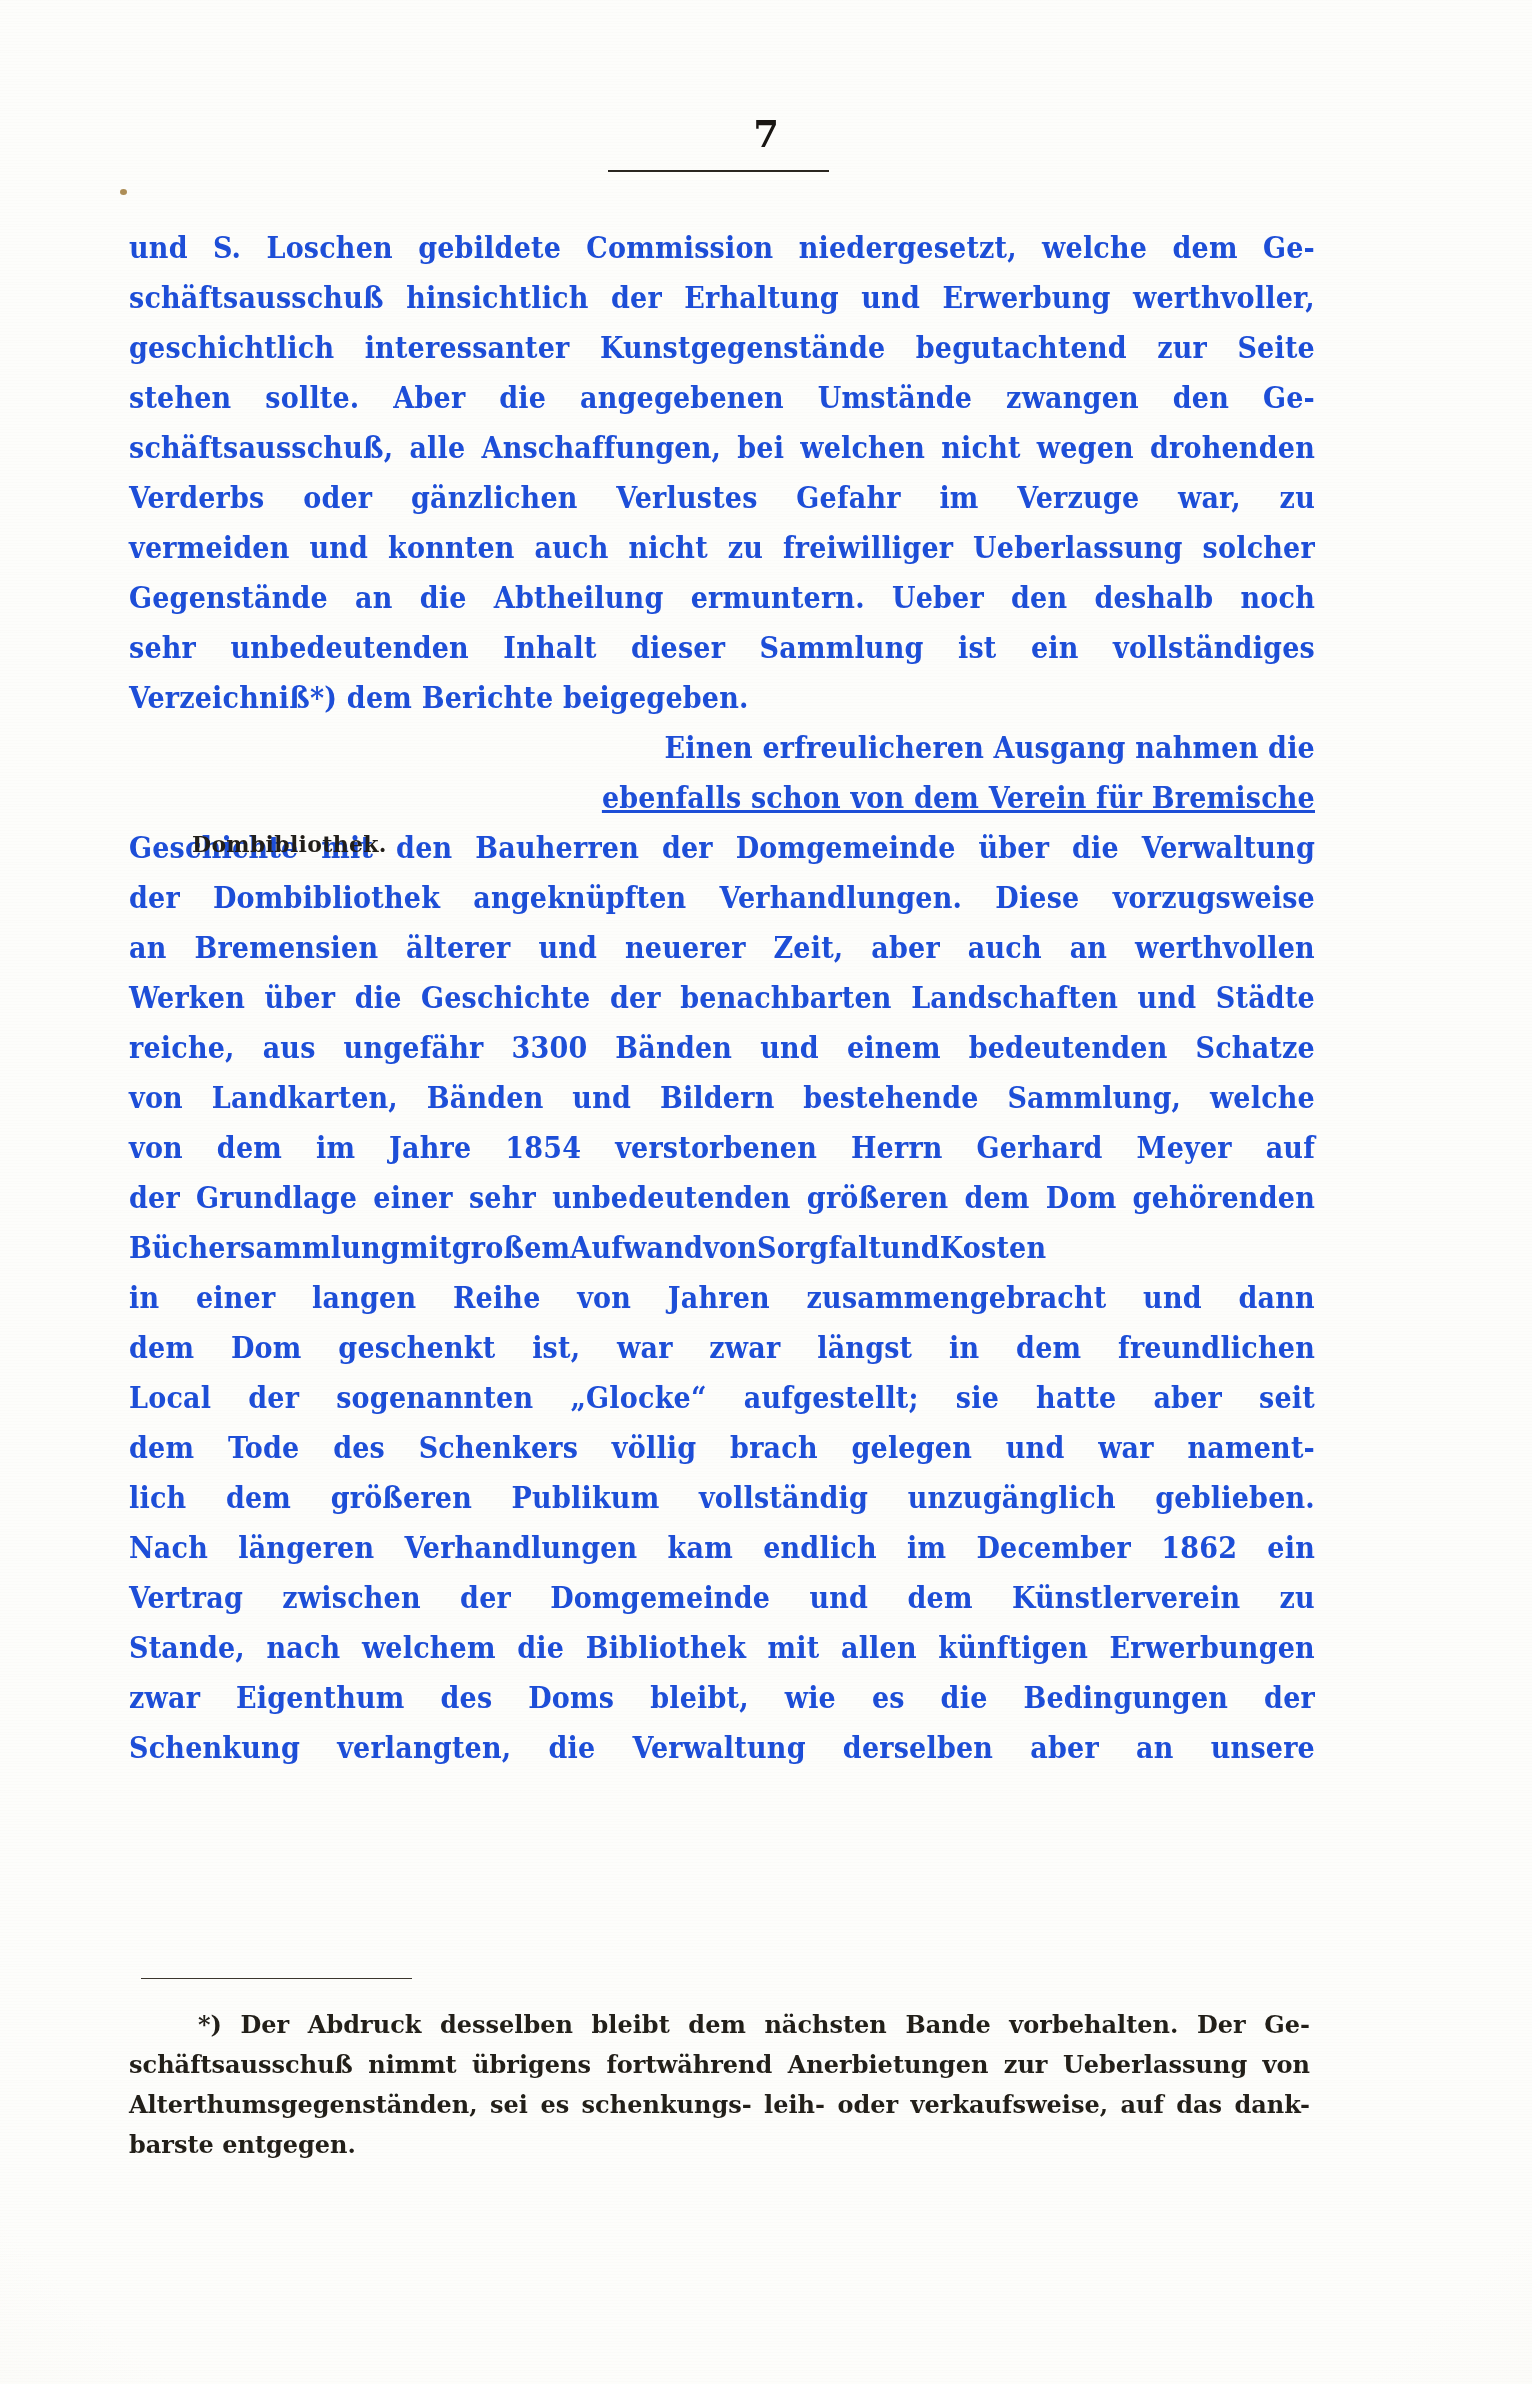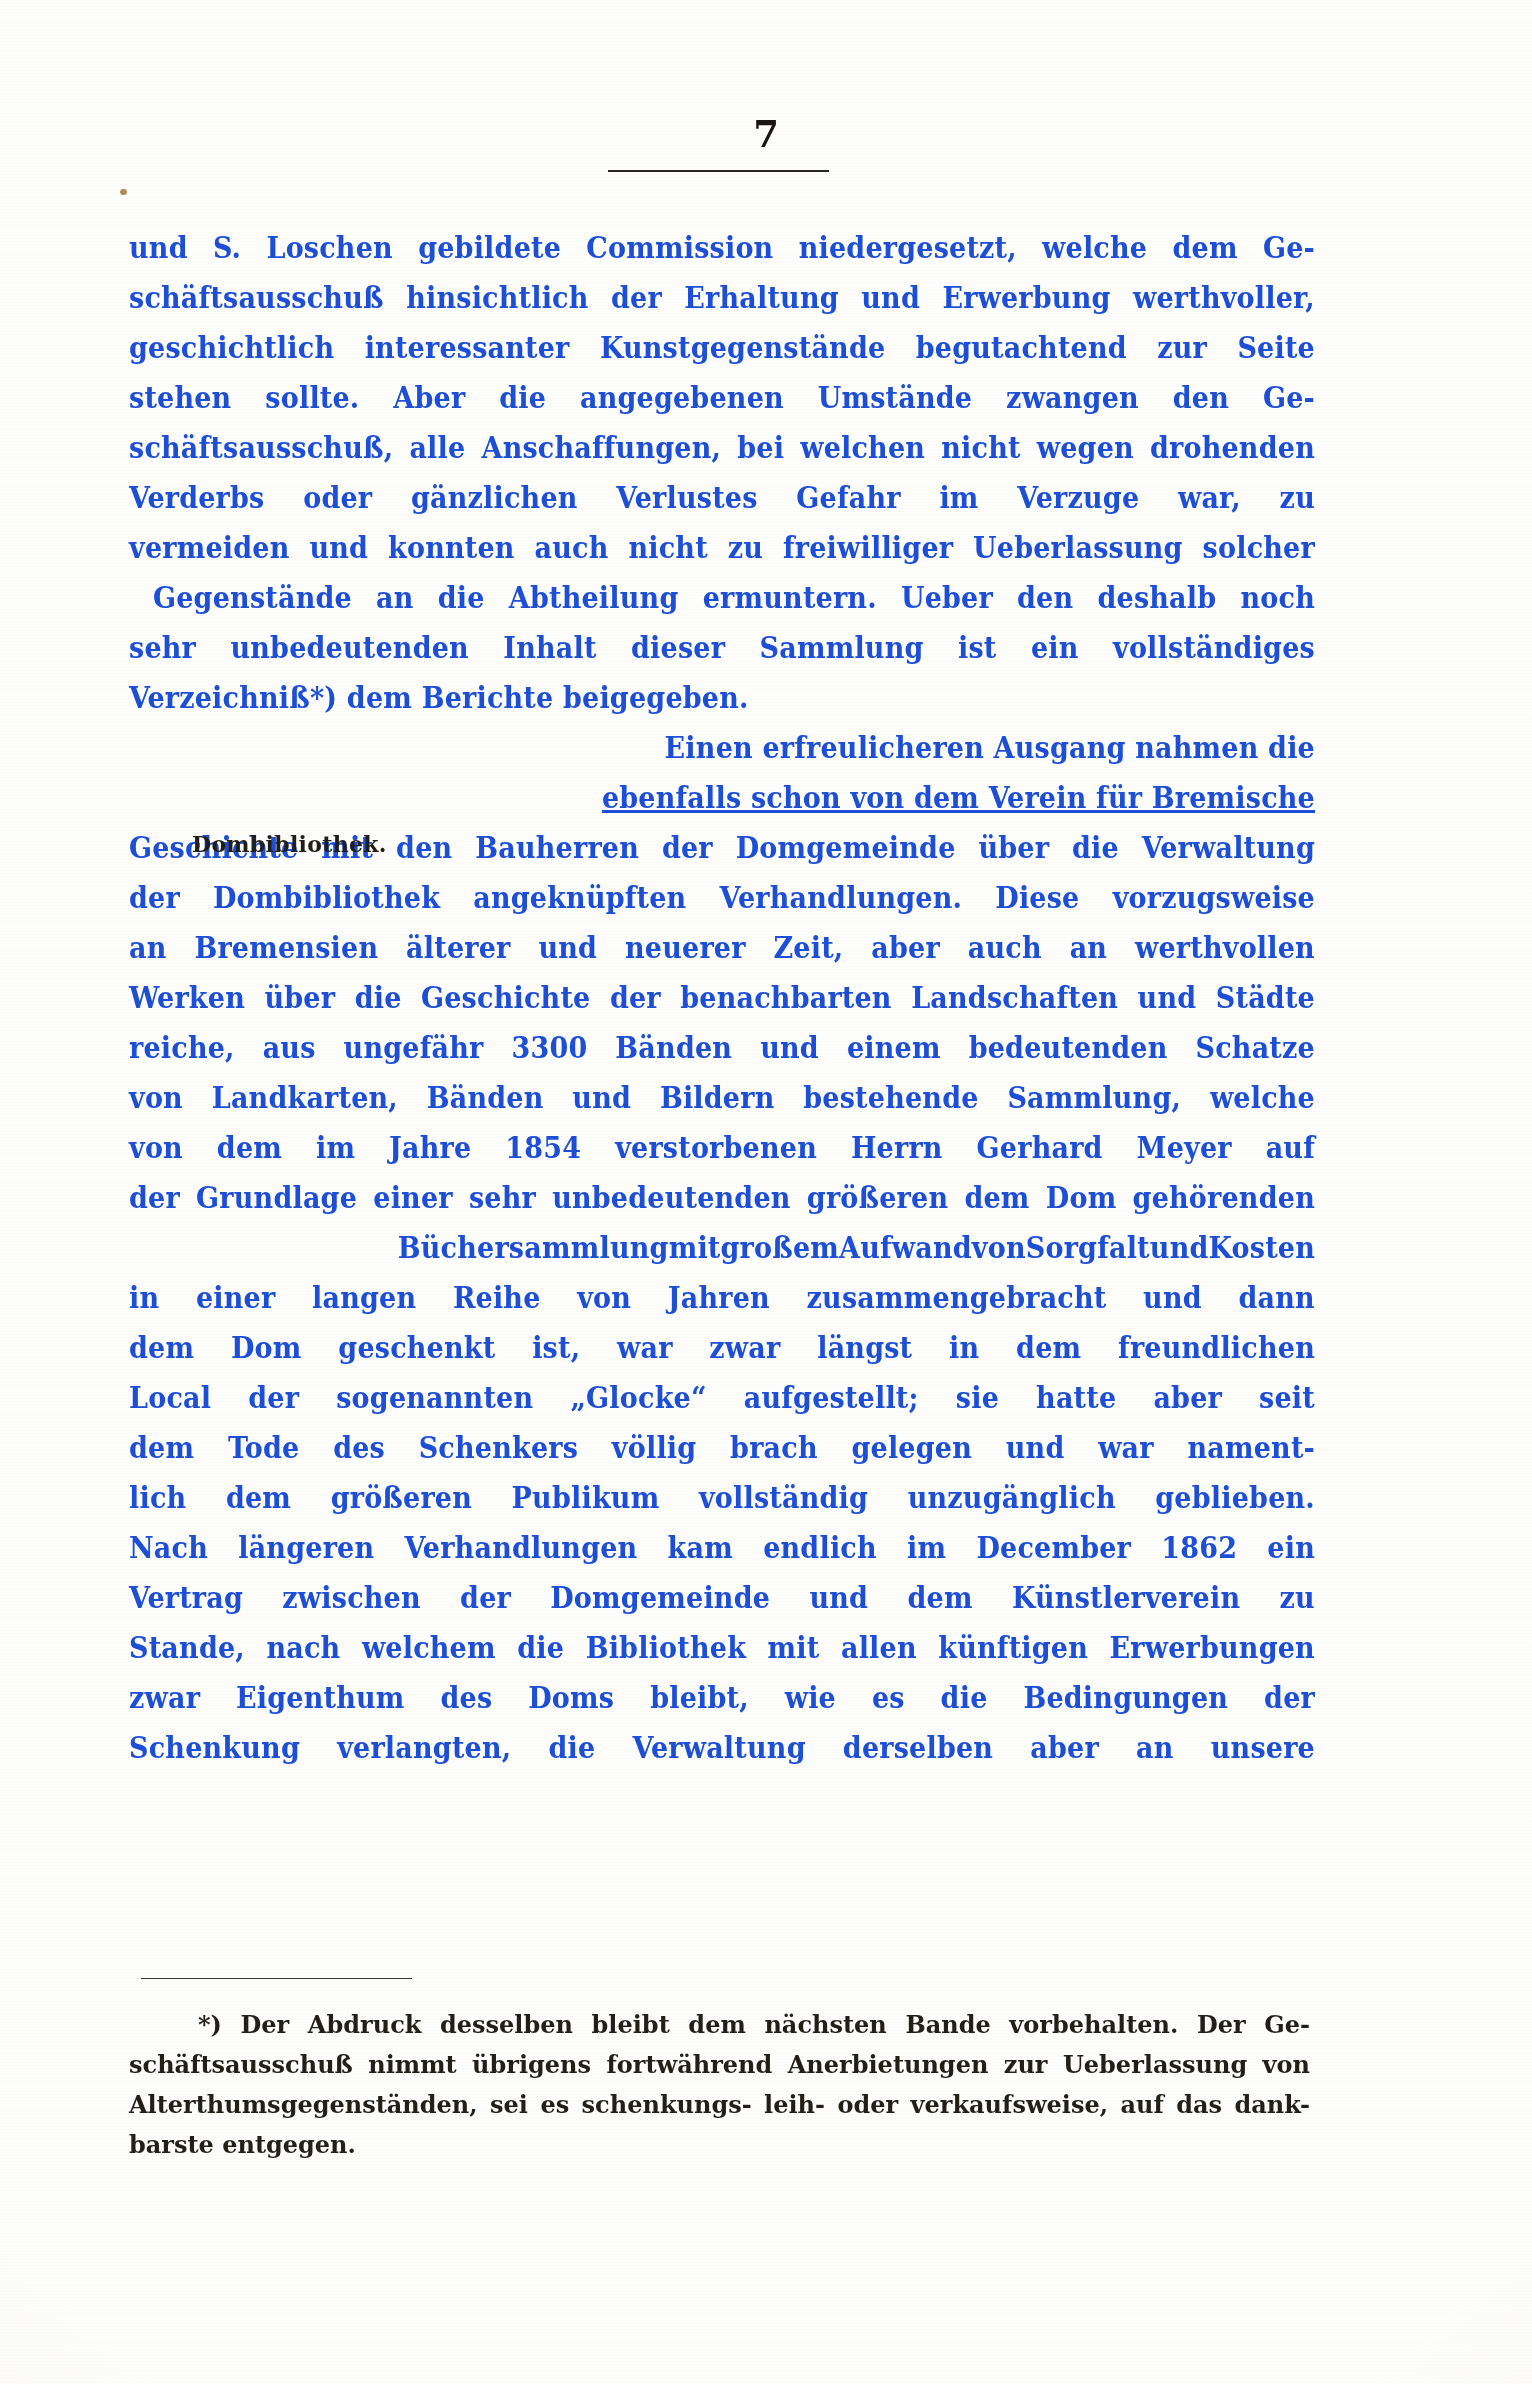--- a/index.html
+++ b/index.html
@@ -181,37 +181,37 @@
   <div class="textblock">
 
     <div class="ftext para-block">
       <div class="line" style="display: flex; justify-content: space-between; white-space: pre;"><span class="w">und</span><span class="w">S.</span><span class="w">Loschen</span><span class="w">gebildete</span><span class="w">Commission</span><span class="w">niedergesetzt,</span><span class="w">welche</span><span class="w">dem</span><span class="w">Ge-</span></div>
       <div class="line" style="display: flex; justify-content: space-between; white-space: pre;"><span class="w">schäftsausschuß</span><span class="w">hinsichtlich</span><span class="w">der</span><span class="w">Erhaltung</span><span class="w">und</span><span class="w">Erwerbung</span><span class="w">werthvoller,</span></div>
       <div class="line" style="display: flex; justify-content: space-between; white-space: pre;"><span class="w">geschichtlich</span><span class="w">interessanter</span><span class="w">Kunstgegenstände</span><span class="w">begutachtend</span><span class="w">zur</span><span class="w">Seite</span></div>
       <div class="line" style="display: flex; justify-content: space-between; white-space: pre; gap: 24px;"><span class="w">stehen</span><span class="w">sollte.</span><span class="w">Aber</span><span class="w">die</span><span class="w">angegebenen</span><span class="w">Umstände</span><span class="w">zwangen</span><span class="w">den</span><span class="w">Ge-</span></div>
       <div class="line" style="display: flex; justify-content: space-between; white-space: pre;"><span class="w">schäftsausschuß,</span><span class="w">alle</span><span class="w">Anschaffungen,</span><span class="w">bei</span><span class="w">welchen</span><span class="w">nicht</span><span class="w">wegen</span><span class="w">drohenden</span></div>
       <div class="line" style="display: flex; justify-content: space-between; white-space: pre;"><span class="w">Verderbs</span><span class="w">oder</span><span class="w">gänzlichen</span><span class="w">Verlustes</span><span class="w">Gefahr</span><span class="w">im</span><span class="w">Verzuge</span><span class="w">war,</span><span class="w">zu</span></div>
       <div class="line" style="display: flex; justify-content: space-between; white-space: pre;"><span class="w">vermeiden</span><span class="w">und</span><span class="w">konnten</span><span class="w">auch</span><span class="w">nicht</span><span class="w">zu</span><span class="w">freiwilliger</span><span class="w">Ueberlassung</span><span class="w">solcher</span></div>
-      <div class="line" style="display: flex; justify-content: space-between; white-space: pre; margin-left: 24px;"><span class="w">Gegenstände</span><span class="w">an</span><span class="w">die</span><span class="w">Abtheilung</span><span class="w">ermuntern.</span><span class="w">Ueber</span><span class="w">den</span><span class="w">deshalb</span><span class="w">noch</span></div>
+      <div class="line" style="display: flex; justify-content: space-between; white-space: pre;"><span class="w">Gegenstände</span><span class="w">an</span><span class="w">die</span><span class="w">Abtheilung</span><span class="w">ermuntern.</span><span class="w">Ueber</span><span class="w">den</span><span class="w">deshalb</span><span class="w">noch</span></div>
       <div class="line" style="display: flex; justify-content: space-between; white-space: pre;"><span class="w">sehr</span><span class="w">unbedeutenden</span><span class="w">Inhalt</span><span class="w">dieser</span><span class="w">Sammlung</span><span class="w">ist</span><span class="w">ein</span><span class="w">vollständiges</span></div>
       <div class="line flush"><span>Verzeichniß*) dem Berichte beigegeben.</span></div>
     </div>
 
     <div class="ftext para-block para2">
       <div class="line flush" style="text-align:right; padding-left:470px;"><span>Einen erfreulicheren Ausgang nahmen die</span></div>
       <div class="line flush" style="text-align:right; padding-left:333px;text-decoration:underline;"><span>ebenfalls schon von dem Verein für Bremische</span></div>
       <div class="line" style="display: flex; justify-content: space-between; white-space: pre;"><span class="w">Geschichte</span><span class="w">mit</span><span class="w">den</span><span class="w">Bauherren</span><span class="w">der</span><span class="w">Domgemeinde</span><span class="w">über</span><span class="w">die</span><span class="w">Verwaltung</span></div>
       <div class="line" style="display: flex; justify-content: space-between; white-space: pre;"><span class="w">der</span><span class="w">Dombibliothek</span><span class="w">angeknüpften</span><span class="w">Verhandlungen.</span><span class="w">Diese</span><span class="w">vorzugsweise</span></div>
       <div class="line" style="display: flex; justify-content: space-between; white-space: pre;"><span class="w">an</span><span class="w">Bremensien</span><span class="w">älterer</span><span class="w">und</span><span class="w">neuerer</span><span class="w">Zeit,</span><span class="w">aber</span><span class="w">auch</span><span class="w">an</span><span class="w">werthvollen</span></div>
       <div class="line" style="display: flex; justify-content: space-between; white-space: pre;"><span class="w">Werken</span><span class="w">über</span><span class="w">die</span><span class="w">Geschichte</span><span class="w">der</span><span class="w">benachbarten</span><span class="w">Landschaften</span><span class="w">und</span><span class="w">Städte</span></div>
       <div class="line" style="display: flex; justify-content: space-between; white-space: pre;"><span class="w">reiche,</span><span class="w">aus</span><span class="w">ungefähr</span><span class="w">3300</span><span class="w">Bänden</span><span class="w">und</span><span class="w">einem</span><span class="w">bedeutenden</span><span class="w">Schatze</span></div>
       <div class="line" style="display: flex; justify-content: space-between; white-space: pre;"><span class="w">von</span><span class="w">Landkarten,</span><span class="w">Bänden</span><span class="w">und</span><span class="w">Bildern</span><span class="w">bestehende</span><span class="w">Sammlung,</span><span class="w">welche</span></div>
       <div class="line" style="display: flex; justify-content: space-between; white-space: pre;"><span class="w">von</span><span class="w">dem</span><span class="w">im</span><span class="w">Jahre</span><span class="w">1854</span><span class="w">verstorbenen</span><span class="w">Herrn</span><span class="w">Gerhard</span><span class="w">Meyer</span><span class="w">auf</span></div>
       <div class="line" style="display: flex; justify-content: space-between; white-space: pre;"><span class="w">der</span><span class="w">Grundlage</span><span class="w">einer</span><span class="w">sehr</span><span class="w">unbedeutenden</span><span class="w">größeren</span><span class="w">dem</span><span class="w">Dom</span><span class="w">gehörenden</span></div>
-      <div class="line" style="display: flex; justify-content: flex-end; white-space: pre;"><span class="w">Büchersammlung</span><span class="w">mit</span><span class="w">großem</span><span class="w">Aufwand</span><span class="w">von</span><span class="w">Sorgfalt</span><span class="w">und</span><span class="w">Kosten</span></div>
+      <div class="line" style="display: flex; justify-content: flex-start; white-space: pre;"><span class="w">Büchersammlung</span><span class="w">mit</span><span class="w">großem</span><span class="w">Aufwand</span><span class="w">von</span><span class="w">Sorgfalt</span><span class="w">und</span><span class="w">Kosten</span></div>
       <div class="line" style="display: flex; justify-content: space-between; white-space: pre;"><span class="w">in</span><span class="w">einer</span><span class="w">langen</span><span class="w">Reihe</span><span class="w">von</span><span class="w">Jahren</span><span class="w">zusammengebracht</span><span class="w">und</span><span class="w">dann</span></div>
       <div class="line" style="display: flex; justify-content: space-between; white-space: pre;"><span class="w">dem</span><span class="w">Dom</span><span class="w">geschenkt</span><span class="w">ist,</span><span class="w">war</span><span class="w">zwar</span><span class="w">längst</span><span class="w">in</span><span class="w">dem</span><span class="w">freundlichen</span></div>
       <div class="line" style="display: flex; justify-content: space-between; white-space: pre;"><span class="w">Local</span><span class="w">der</span><span class="w">sogenannten</span><span class="w">„Glocke“</span><span class="w">aufgestellt;</span><span class="w">sie</span><span class="w">hatte</span><span class="w">aber</span><span class="w">seit</span></div>
       <div class="line" style="display: flex; justify-content: space-between; white-space: pre;"><span class="w">dem</span><span class="w">Tode</span><span class="w">des</span><span class="w">Schenkers</span><span class="w">völlig</span><span class="w">brach</span><span class="w">gelegen</span><span class="w">und</span><span class="w">war</span><span class="w">nament-</span></div>
       <div class="line" style="display: flex; justify-content: space-between; white-space: pre;"><span class="w">lich</span><span class="w">dem</span><span class="w">größeren</span><span class="w">Publikum</span><span class="w">vollständig</span><span class="w">unzugänglich</span><span class="w">geblieben.</span></div>
       <div class="line" style="display: flex; justify-content: space-between; white-space: pre;"><span class="w">Nach</span><span class="w">längeren</span><span class="w">Verhandlungen</span><span class="w">kam</span><span class="w">endlich</span><span class="w">im</span><span class="w">December</span><span class="w">1862</span><span class="w">ein</span></div>
       <div class="line" style="display: flex; justify-content: space-between; white-space: pre;"><span class="w">Vertrag</span><span class="w">zwischen</span><span class="w">der</span><span class="w">Domgemeinde</span><span class="w">und</span><span class="w">dem</span><span class="w">Künstlerverein</span><span class="w">zu</span></div>
       <div class="line" style="display: flex; justify-content: space-between; white-space: pre;"><span class="w">Stande,</span><span class="w">nach</span><span class="w">welchem</span><span class="w">die</span><span class="w">Bibliothek</span><span class="w">mit</span><span class="w">allen</span><span class="w">künftigen</span><span class="w">Erwerbungen</span></div>
       <div class="line" style="display: flex; justify-content: space-between; white-space: pre;"><span class="w">zwar</span><span class="w">Eigenthum</span><span class="w">des</span><span class="w">Doms</span><span class="w">bleibt,</span><span class="w">wie</span><span class="w">es</span><span class="w">die</span><span class="w">Bedingungen</span><span class="w">der</span></div>
       <div class="line" style="display: flex; justify-content: space-between; white-space: pre;"><span class="w">Schenkung</span><span class="w">verlangten,</span><span class="w">die</span><span class="w">Verwaltung</span><span class="w">derselben</span><span class="w">aber</span><span class="w">an</span><span class="w">unsere</span></div>

